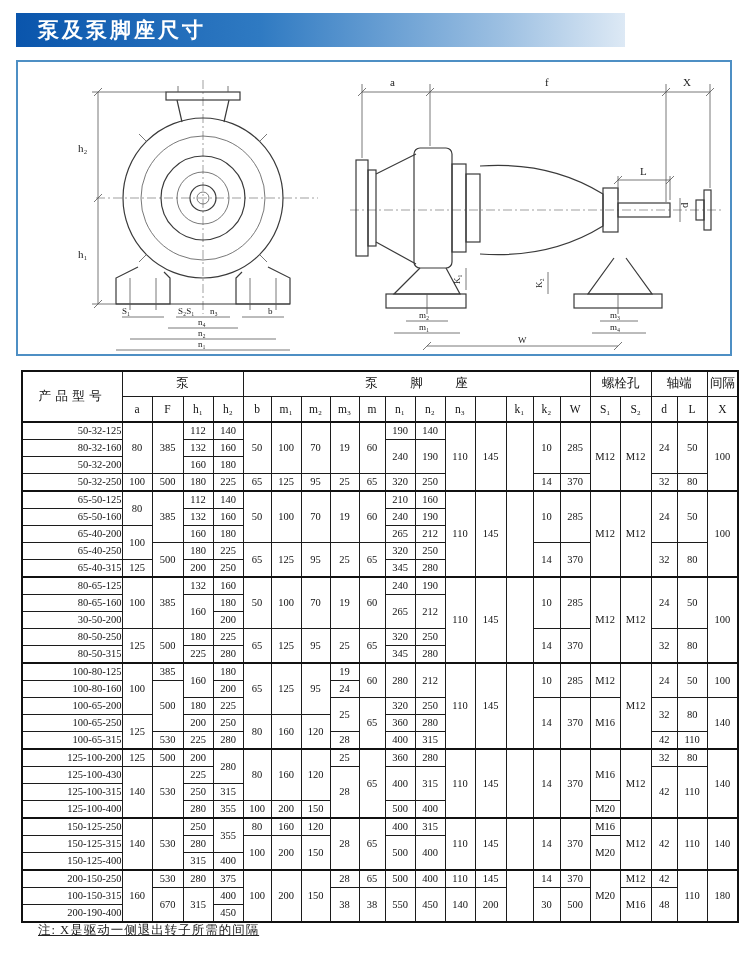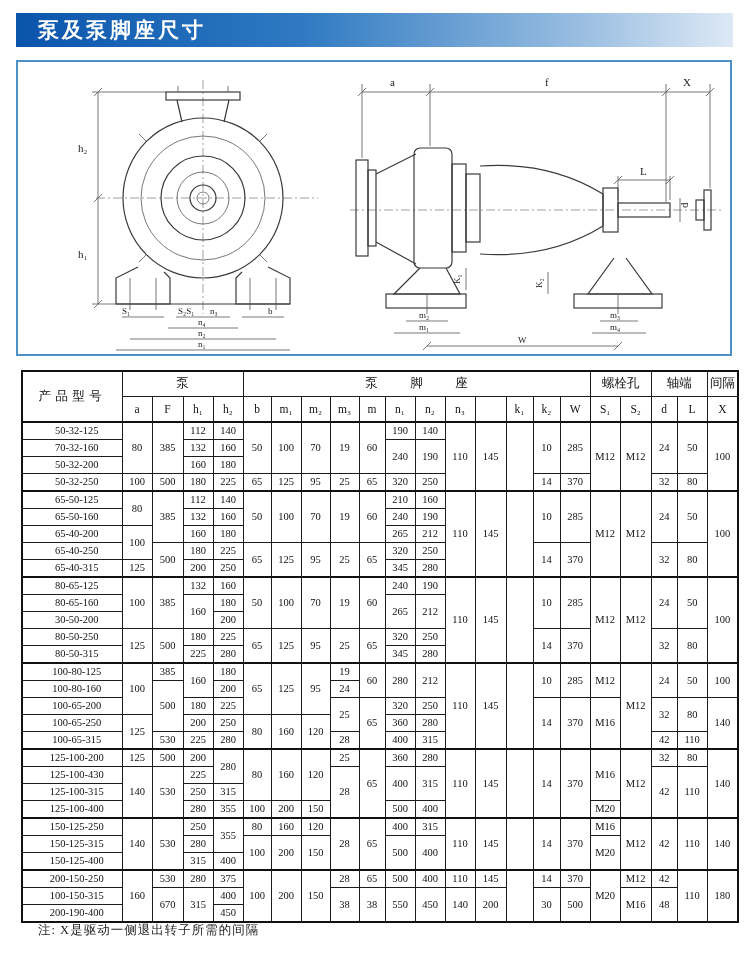--- a/index.html
+++ b/index.html
@@ -4,21 +4,21 @@
 <style>
   html,body{margin:0;padding:0;}
   body{
     width:750px;height:960px;background:#ffffff;overflow:hidden;
     font-family:"Liberation Serif","DejaVu Serif",serif;color:#111;
   }
   .page{position:relative;width:750px;height:960px;background:#fff;}
 
   
   .titlebar{
-    position:absolute;left:16px;top:13px;width:717px;height:34px;
+    position:absolute;left:16px;top:13px;width:609px;height:34px;
     background:linear-gradient(to right,#0a55ac 0%,#2f7ac2 40%,#9dc0e2 80%,#dde9f5 100%);
     color:#ffffff;font-family:"Liberation Sans","DejaVu Sans",sans-serif;
     font-weight:bold;font-size:21px;line-height:34px;padding-left:22px;
     letter-spacing:3px;box-sizing:border-box;
   }
 
   
   .drawbox{
     position:absolute;left:16px;top:60px;width:716px;height:296px;
     border:2px solid #4e8fc4;box-sizing:border-box;background:#fff;
@@ -36,29 +36,30 @@
     border-collapse:collapse;table-layout:fixed;width:716px;
     border:2px solid #111;
   }
   table.dim th,table.dim td{
     border:1px solid #1c1c1c;text-align:center;vertical-align:middle;
     padding:0;font-size:10.5px;line-height:1.05;overflow:hidden;
     height:16px;white-space:nowrap;
   }
   table.dim thead th{font-size:12.5px;height:24px;font-weight:normal;}
   table.dim thead tr.sub th{font-size:11.5px;height:24px;border-bottom:2px solid #111;}
-  table.dim td.model{text-align:center;padding-left:9px;font-size:10.5px;}
+  table.dim td.model{text-align:right;padding-left:9px;font-size:10.5px;}
   table.dim tr.gs td{border-top:2px solid #111;}
   .sp1{letter-spacing:0.35em;margin-left:22px;}
   .sp2{letter-spacing:2.6em;padding-left:2.6em !important;}
 
   
   .note{
     position:absolute;left:38px;top:922px;font-size:12.5px;color:#222;
     letter-spacing:1px;
+    text-decoration:underline;
   }
 </style>
 </head>
 <body>
 
 <div class="page">
 
   <div class="titlebar">泵及泵脚座尺寸</div>
 
   <div class="drawbox">
@@ -268,21 +269,21 @@
             <td rowspan="4"></td>
             <td rowspan="3">10</td>
             <td rowspan="3">285</td>
             <td rowspan="4">M12</td>
             <td rowspan="4">M12</td>
             <td rowspan="3">24</td>
             <td rowspan="3">50</td>
             <td rowspan="4">100</td>
           </tr>
           <tr>
-            <td class="model">70-32-160</td>
+            <td class="model">80-32-160</td>
             <td>132</td>
             <td>160</td>
             <td rowspan="2">240</td>
             <td rowspan="2">190</td>
           </tr>
           <tr>
             <td class="model">50-32-200</td>
             <td>160</td>
             <td>180</td>
           </tr>

